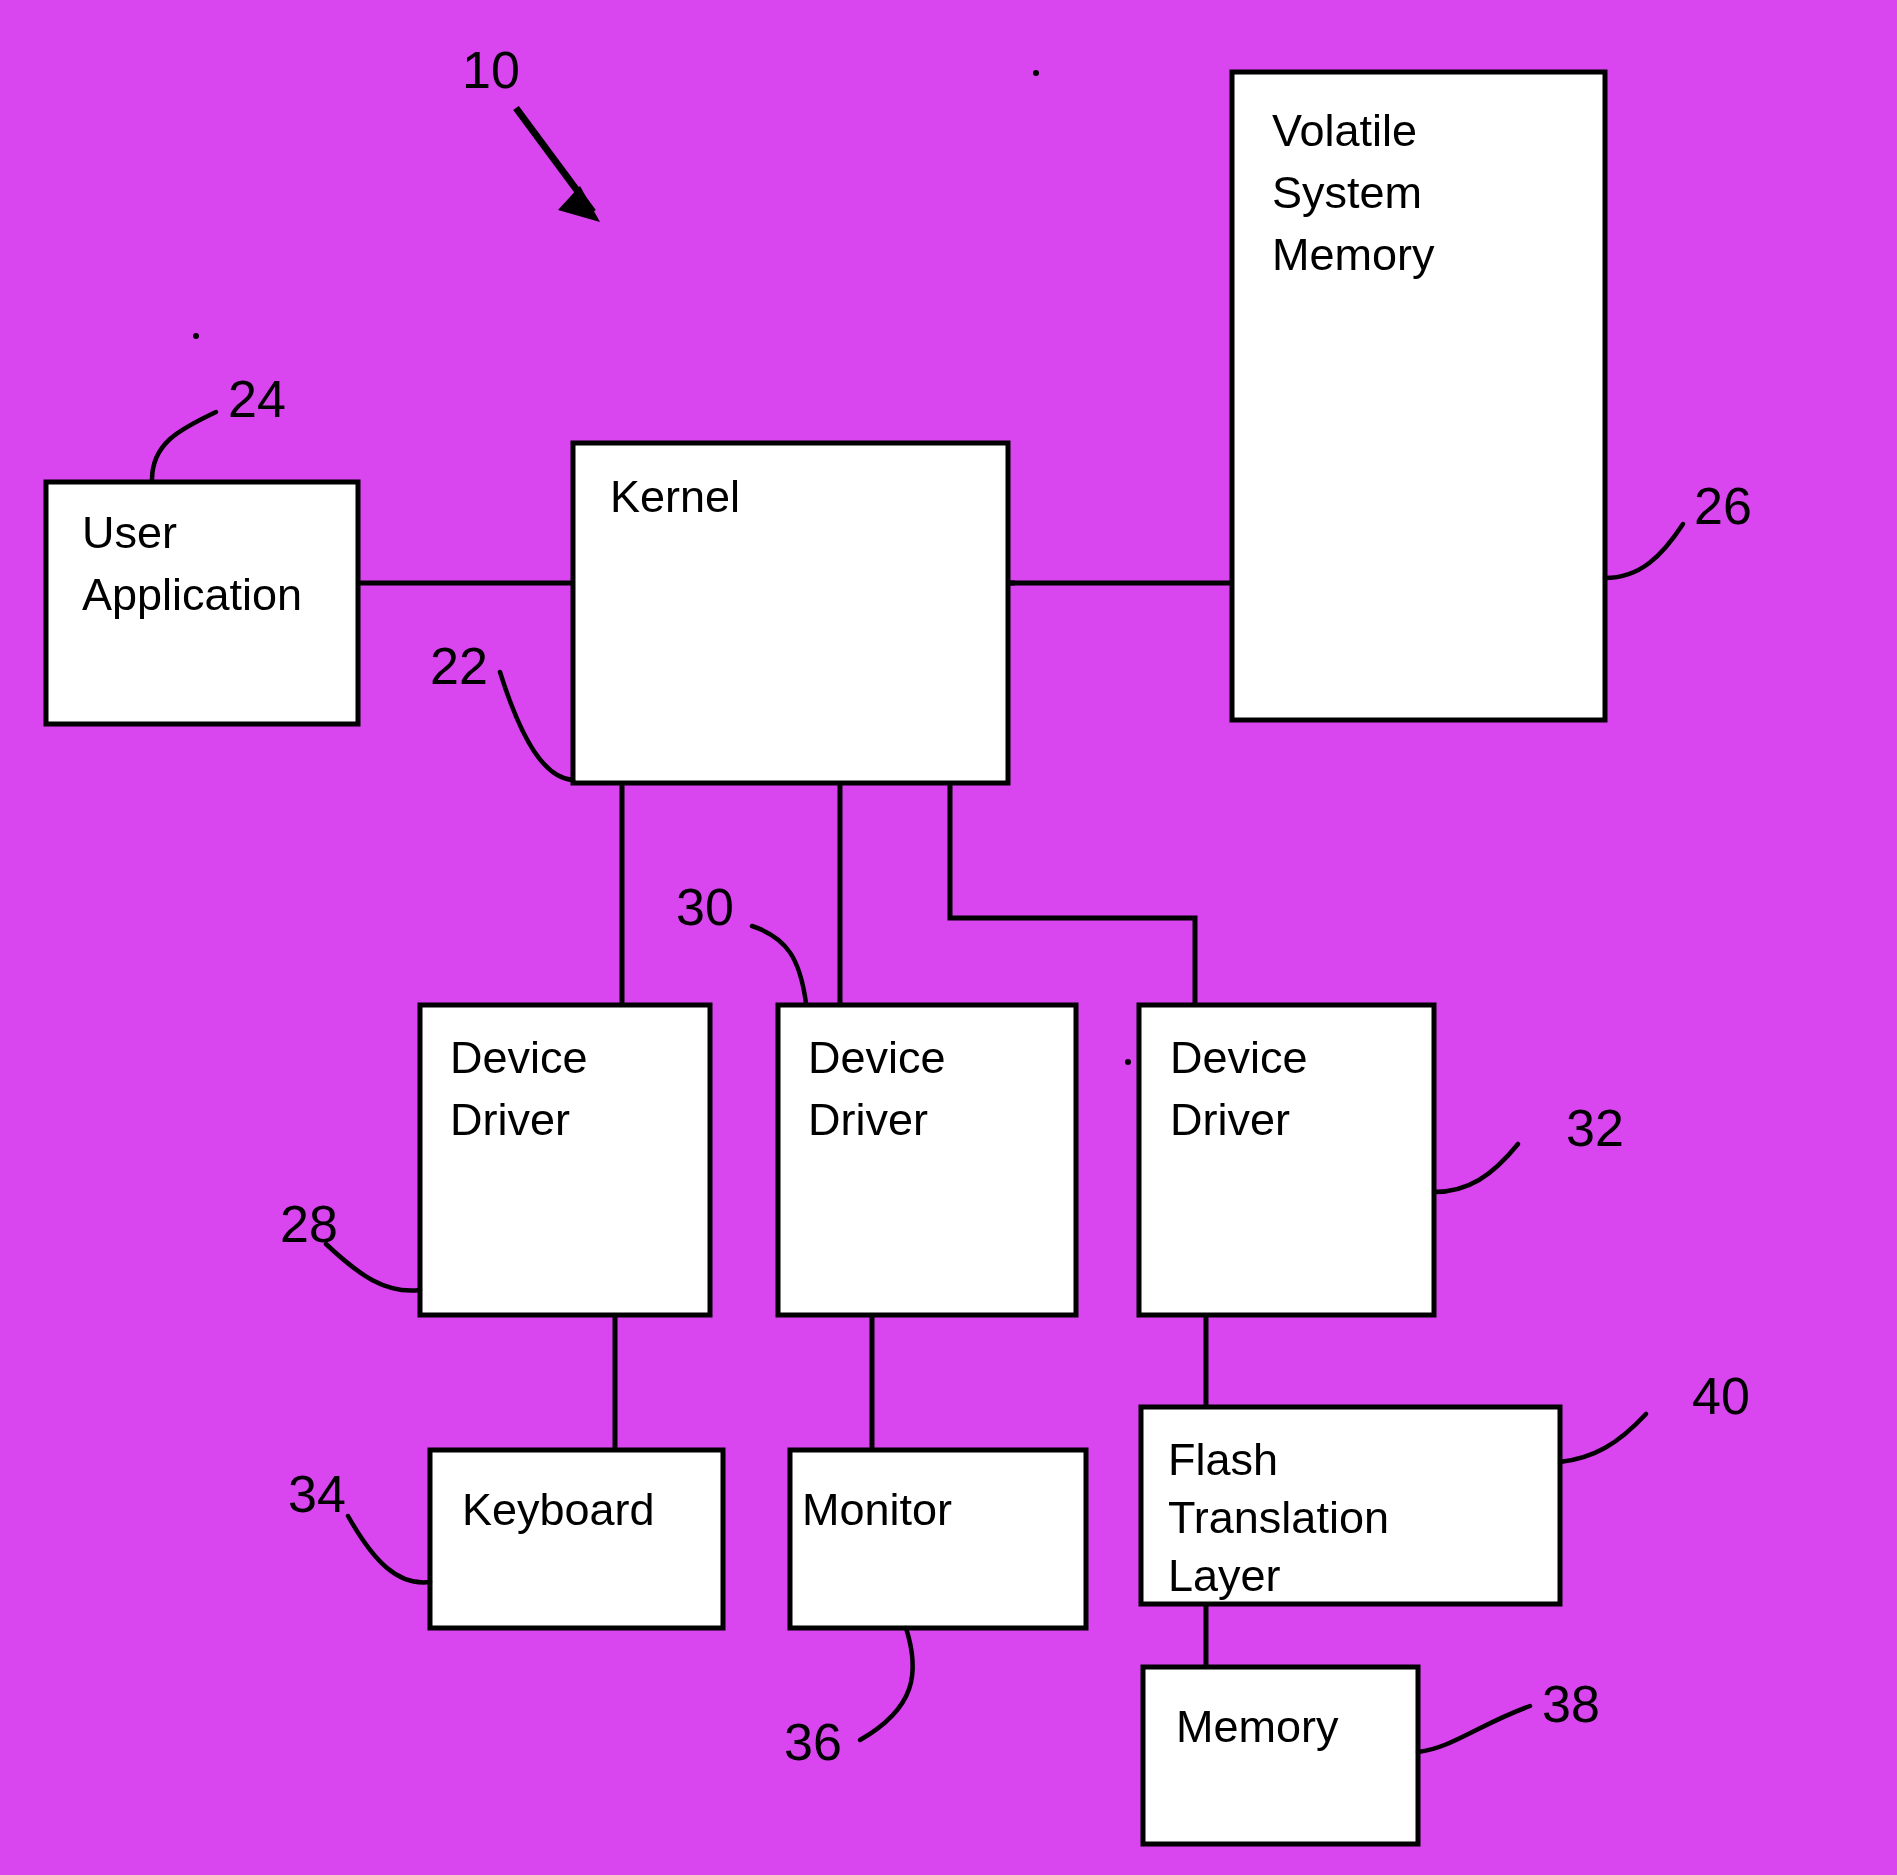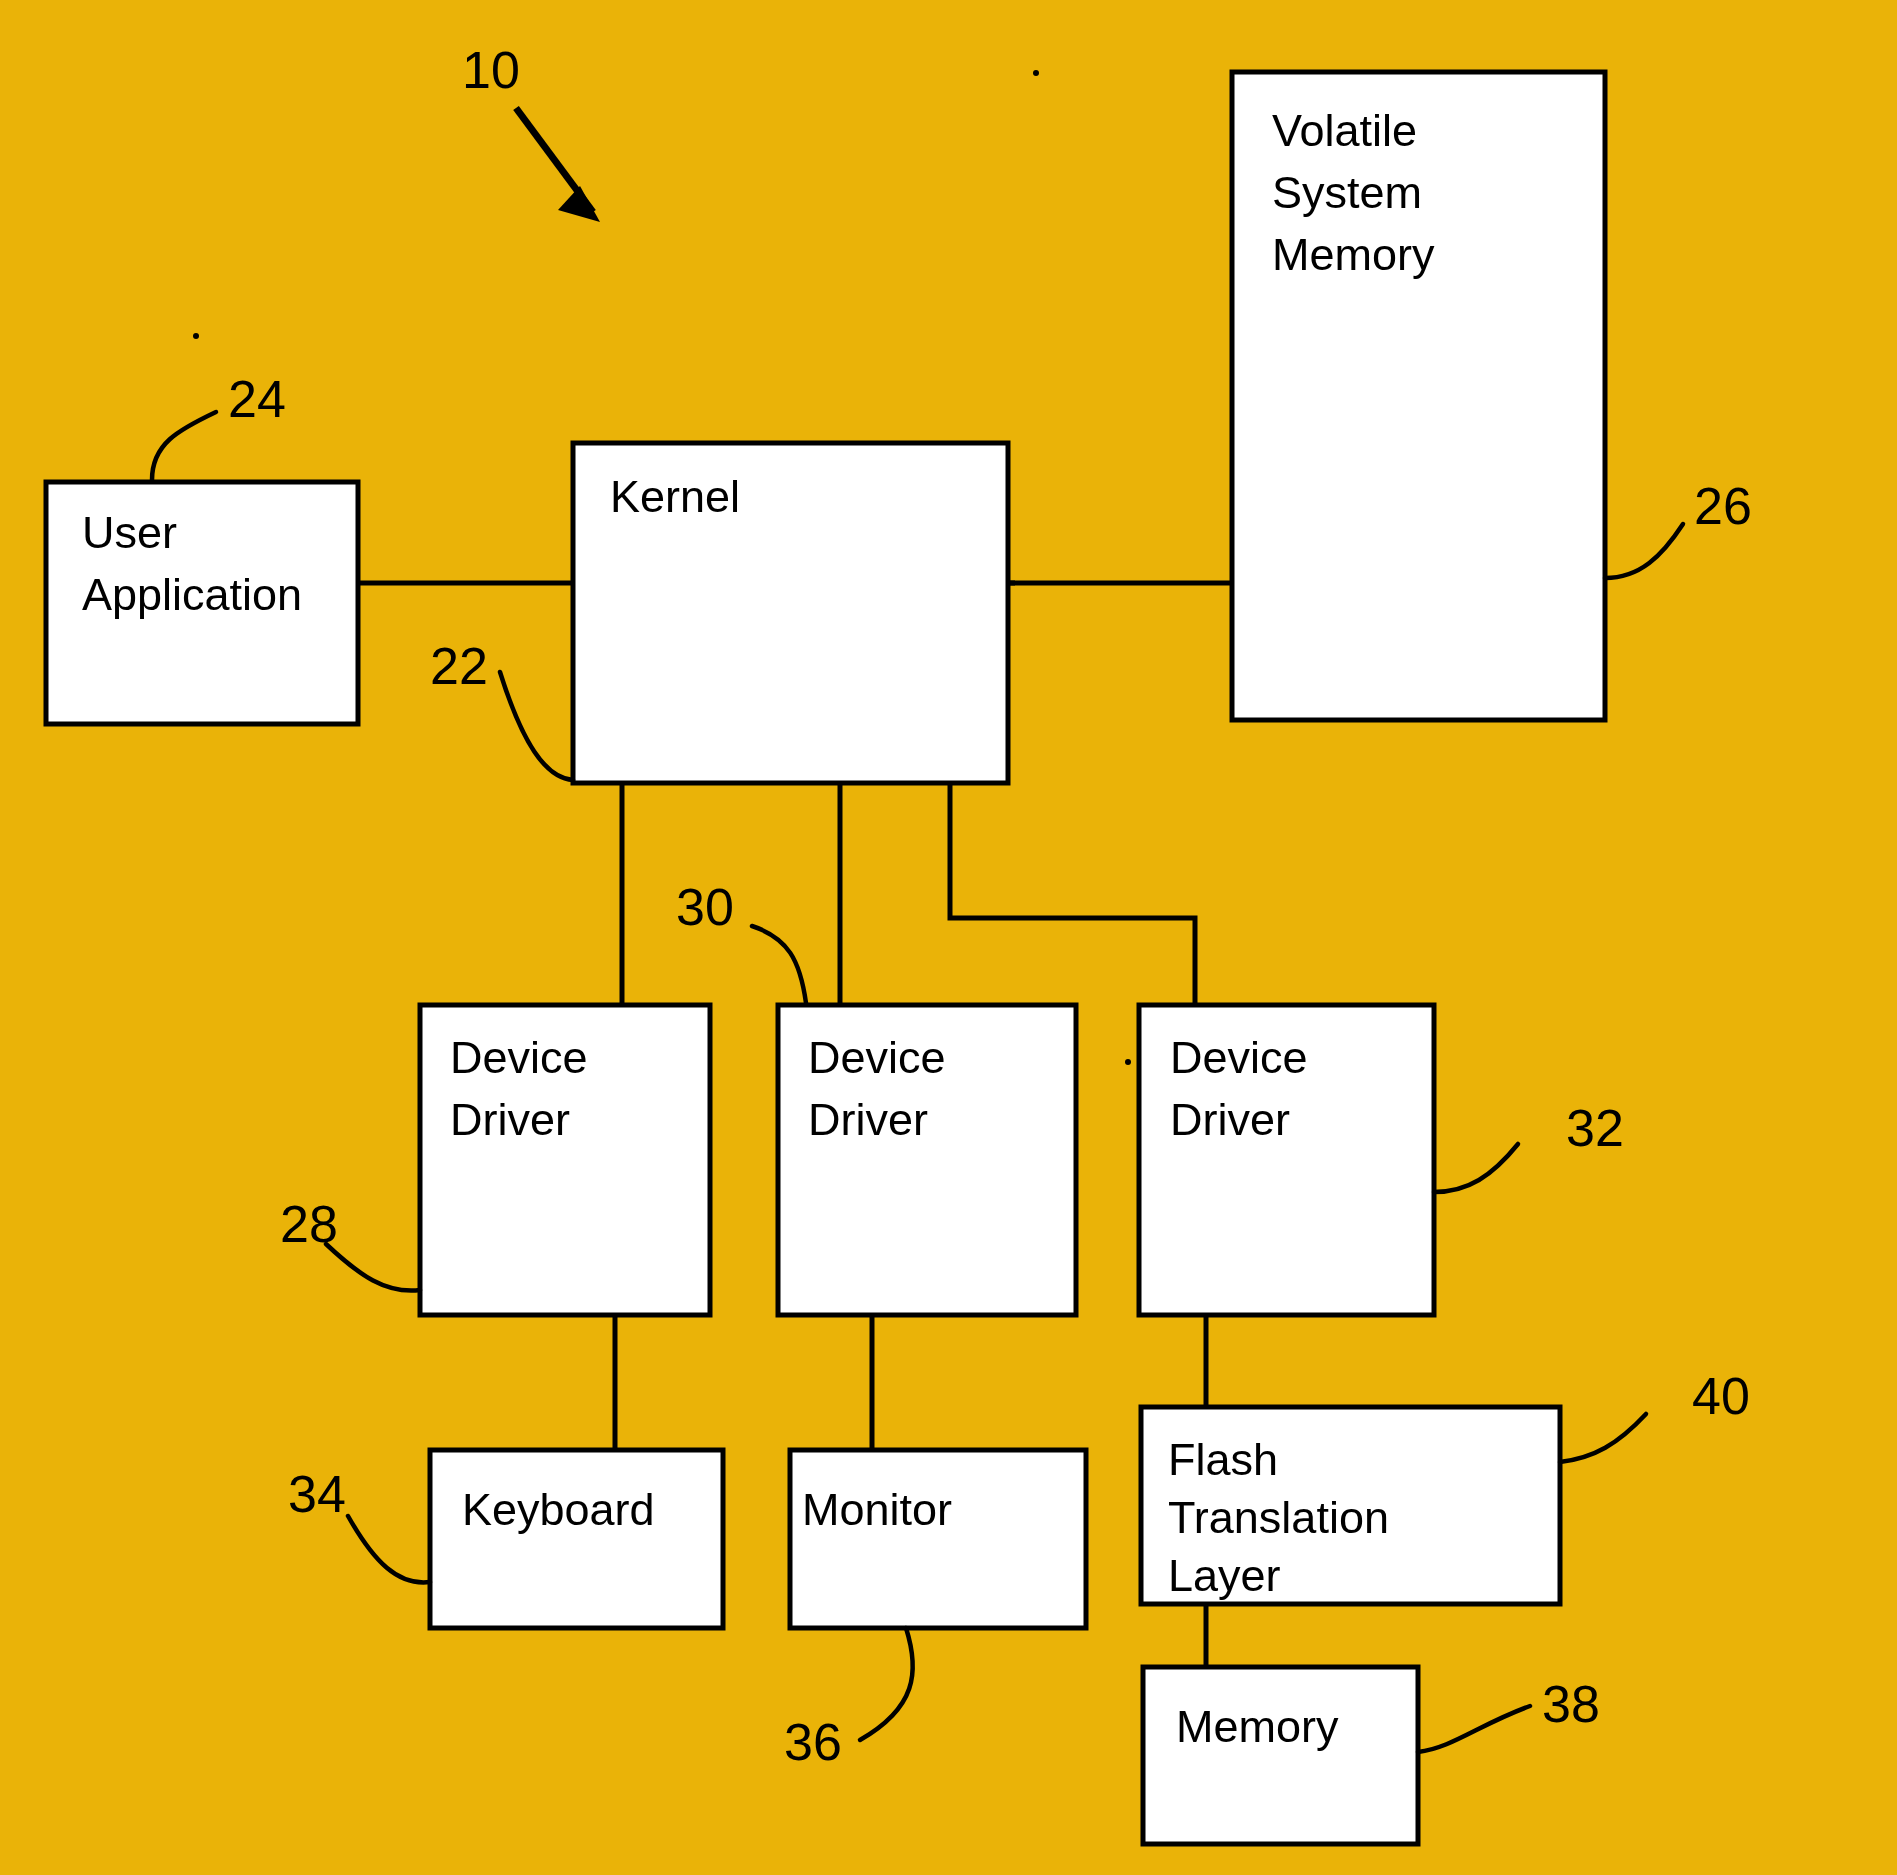--- a/index.html
+++ b/index.html
@@ -11,21 +11,21 @@
   body {
     width: 1897px;
     height: 1875px;
     overflow: hidden;
     font-family: "Liberation Sans", sans-serif;
   }
   #figure-root {
     position: relative;
     width: 1897px;
     height: 1875px;
-    background: #eab308;
+    background: #d946ef;
   }
   svg#diagram {
     position: absolute;
     top: 0;
     left: 0;
     width: 1897px;
     height: 1875px;
     display: block;
   }
   .box-rect {

